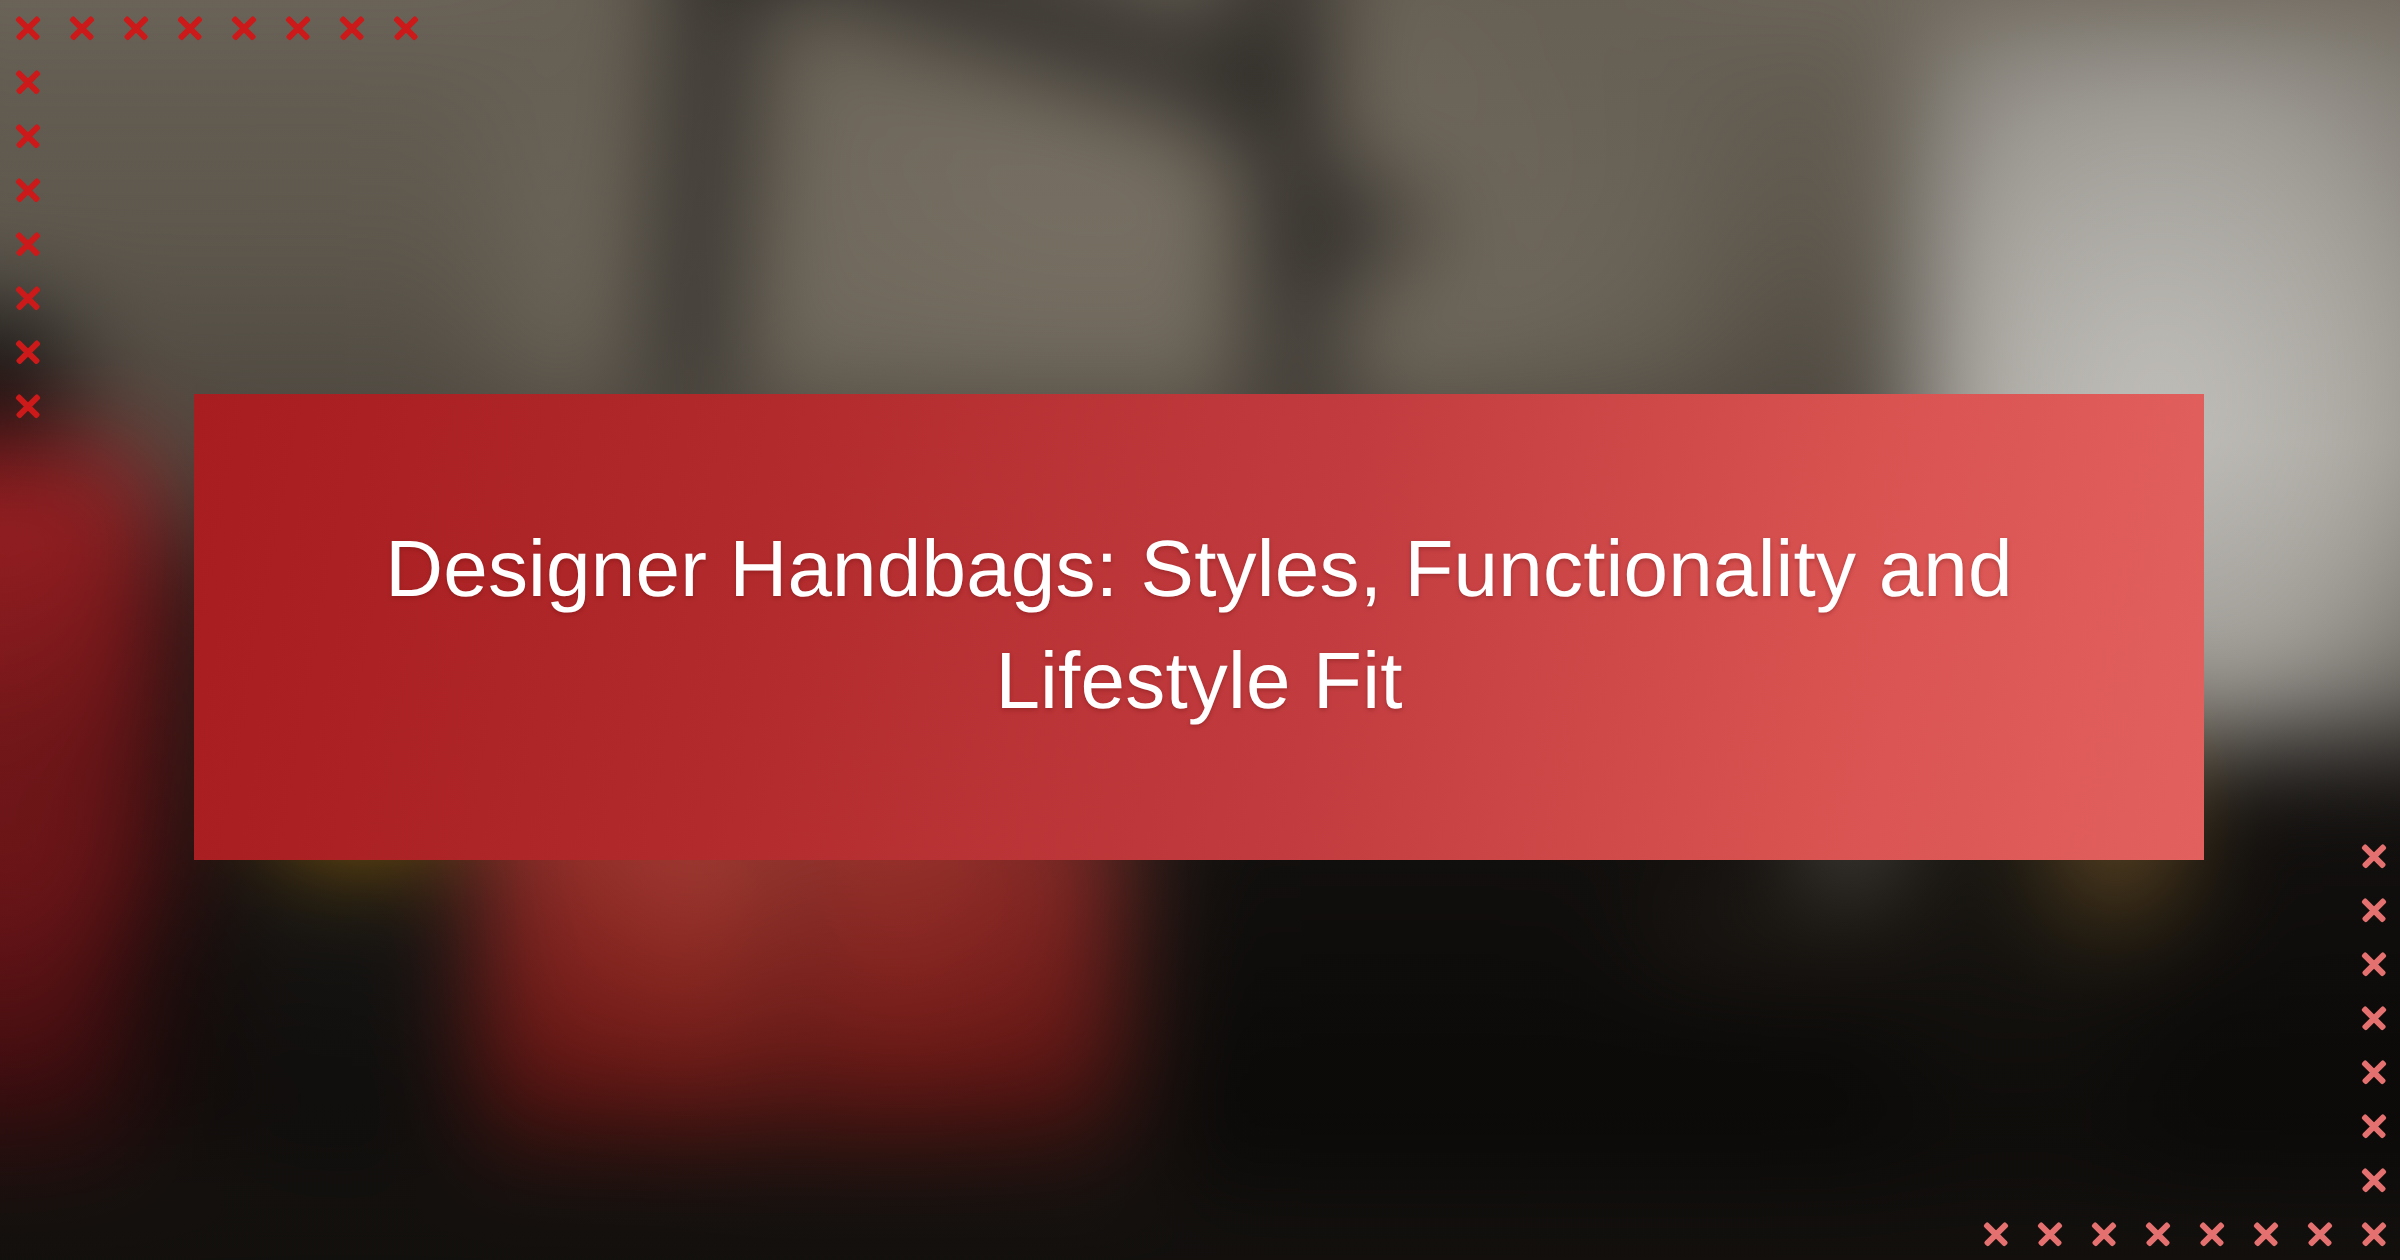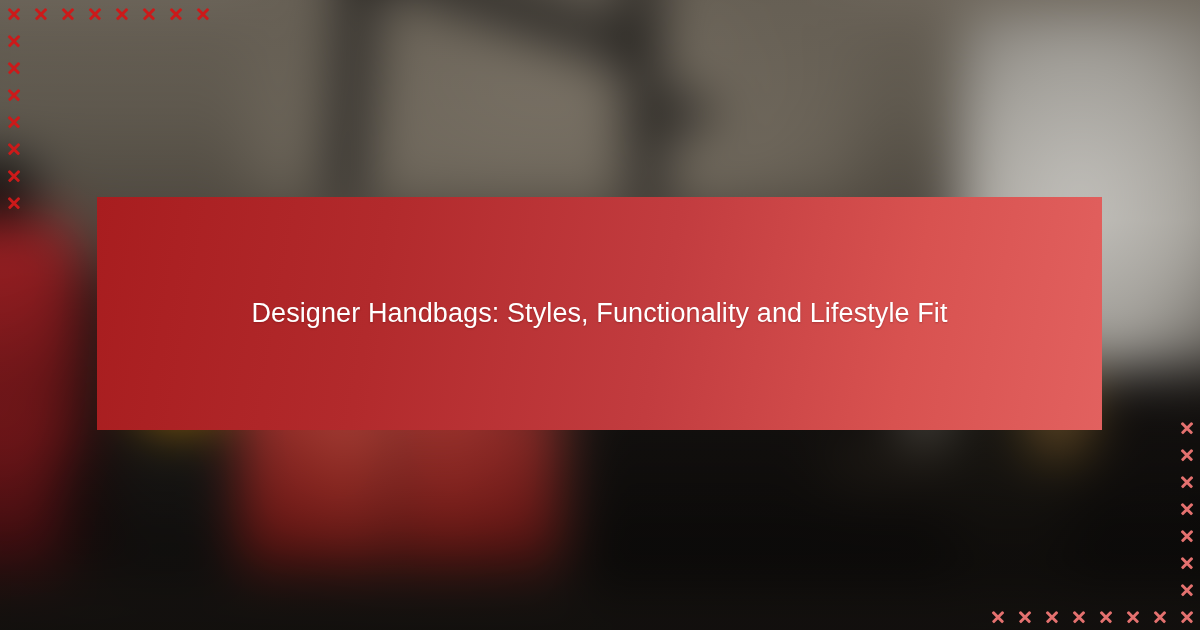--- a/index.html
+++ b/index.html
@@ -187,21 +187,21 @@
     position:absolute;
     left:97px; top:197px;
     width:1005px; height:233px;
     background:linear-gradient(100deg, #a81d1f 0%, #b22a2c 28%, #c23c3f 56%, #d85250 80%, #e2615f 100%);
     display:flex;
     align-items:center;
     justify-content:center;
   }
   #banner-title {
     color:#ffffff;
-    font-size:27px;
+    font-size:40px;
     line-height:1.38;
     font-weight:400;
     text-align:center;
     letter-spacing:.1px;
     max-width:820px;
     text-shadow:0 1px 2px rgba(90,10,10,.30);
   }
 </style>
 </head>
 <body>

